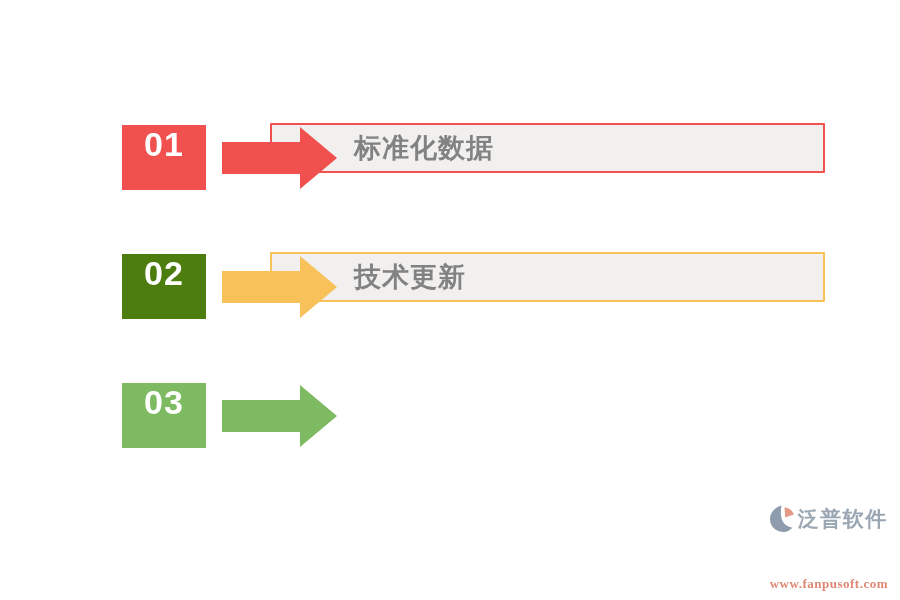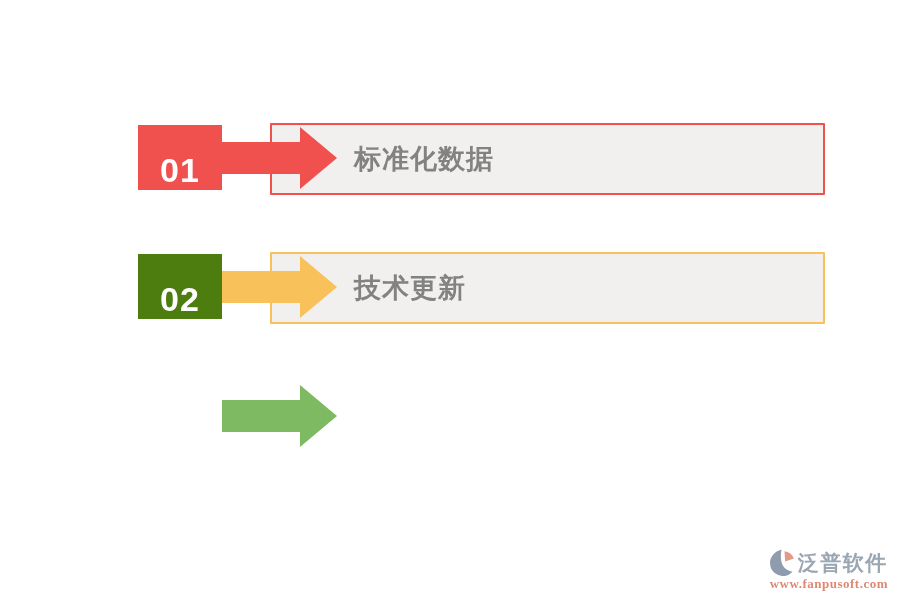--- a/index.html
+++ b/index.html
@@ -7,52 +7,52 @@
     width:900px;height:600px;overflow:hidden;
     background:#ffffff;
     font-family:"Liberation Sans","DejaVu Sans",sans-serif;
   }
   .canvas{position:relative;width:900px;height:600px;background:#ffffff;}
   .row{position:absolute;left:0;width:900px;height:70px;}
   .row-1{top:123px;}
   .row-2{top:252px;}
   .row-3{top:381px;}
   .num-square{
-    position:absolute;left:138px;top:2px;width:84px;height:65px;
-    display:flex;align-items:flex-end;justify-content:center;
+    position:absolute;left:122px;top:2px;width:84px;height:65px;
+    display:flex;align-items:flex-start;justify-content:center;
     color:#ffffff;font-size:34px;font-weight:bold;letter-spacing:1px;
   }
   .content-box{
-    position:absolute;left:270px;top:0;width:555px;height:72px;
+    position:absolute;left:270px;top:0;width:555px;height:50px;
     box-sizing:border-box;border:2px solid;border-radius:1px;
     background:#f1f0ef;
     display:flex;align-items:center;
     padding-left:82px;
   }
   .content-label{
     font-size:27px;font-weight:bold;color:#828282;letter-spacing:1px;
     white-space:nowrap;
   }
   .arrow{
     position:absolute;left:222px;top:3px;width:116px;height:64px;
     z-index:2;display:block;
   }
   .footer-logo{
     position:absolute;right:12px;bottom:8px;
-    display:flex;flex-direction:column;align-items:flex-start;
+    display:flex;flex-direction:column;align-items:flex-start;gap:32px;
   }
   .logo-top{display:flex;align-items:center;gap:2px;}
   .logo-name{
     font-size:21px;font-weight:bold;color:#9aa6b2;letter-spacing:1.5px;
     line-height:1.1;
   }
   .logo-url{
     font-family:"Liberation Serif","DejaVu Serif",serif;
     font-size:13px;font-weight:bold;color:#de8874;letter-spacing:0.5px;
-    margin-top:0px;
+    margin-top:12px;
   }
   .logo-mark{display:block;}
 </style>
 </head>
 <body>
 
 <div class="canvas">
 
   <div class="row row-1">
     <div class="content-box" style="border-color: rgb(240, 80, 78);">
@@ -74,20 +74,23 @@
     <div class="num-square" style="background-color: #4d7c0f;">
       <span>02</span>
     </div>
     <svg class="arrow" viewBox="0 0 116 64" style="color: rgb(249, 193, 89);">
       <rect x="0" y="16" width="82" height="32" fill="currentColor"></rect>
       <polygon points="78,1 115,32 78,63" fill="currentColor"></polygon>
     </svg>
   </div>
 
   <div class="row row-3">
+    <div class="num-square" style="background-color: rgb(126, 186, 97);">
+      <span>03</span>
+    </div>
     <svg class="arrow" viewBox="0 0 116 64" style="color: rgb(126, 186, 97);">
       <rect x="0" y="16" width="82" height="32" fill="currentColor"></rect>
       <polygon points="78,1 115,32 78,63" fill="currentColor"></polygon>
     </svg>
   </div>
 
   <div class="footer-logo">
     <div class="logo-top">
       <svg class="logo-mark" width="26" height="27" viewBox="0 0 26 27">
         <path d="M11.5,0.5 C4.5,2.5 0,8 0,14 a13,13 0 0 0 22.5,8.8 C13.5,21.5 9,14 11.5,0.5 Z" style="fill: rgb(142, 156, 173);"></path>

